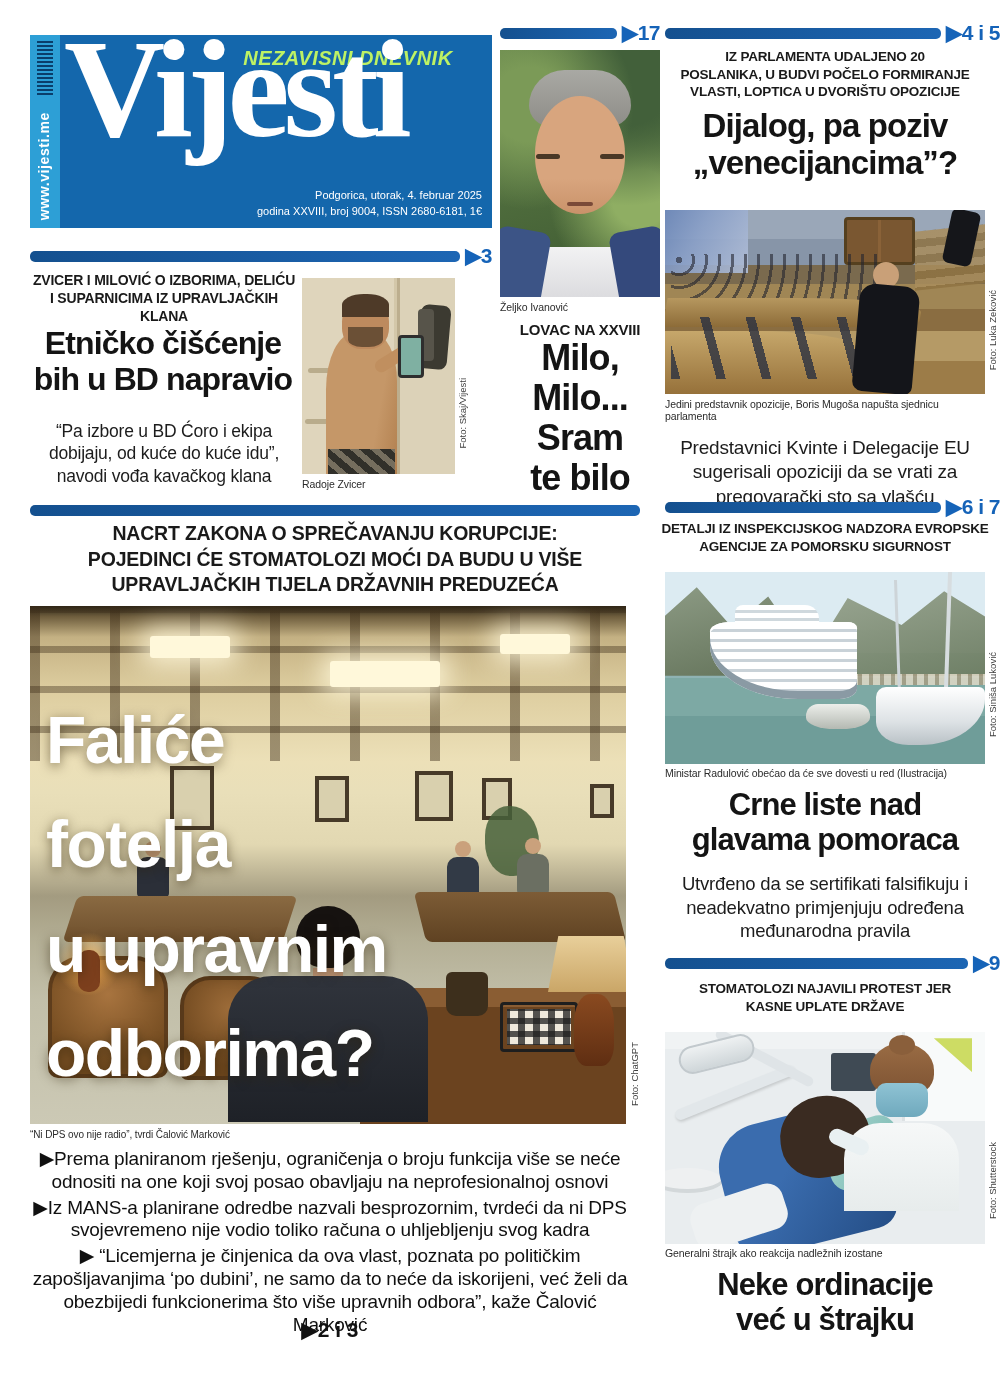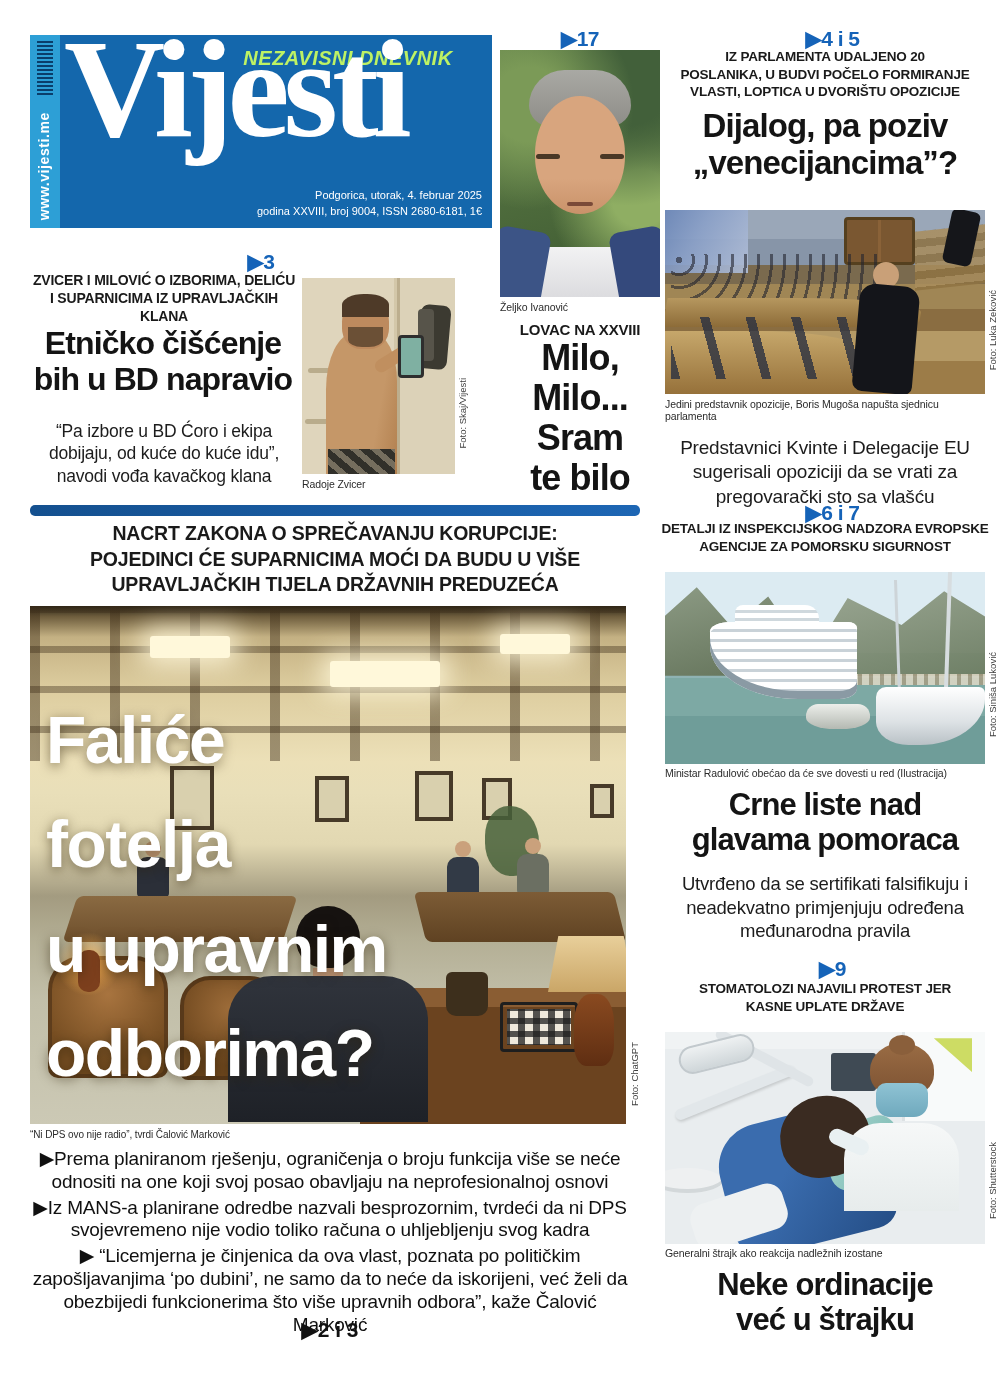--- a/index.html
+++ b/index.html
@@ -16,21 +16,21 @@
 .mh-url { position:absolute; bottom:8px; left:6px; writing-mode:vertical-rl; transform:rotate(180deg);
   color:#fff; font-weight:700; font-size:14px; letter-spacing:.6px; }
 .mh-main { flex:1; position:relative; }
 .mh-tagline { position:absolute; top:12px; left:158px; width:260px; text-align:center; color:#bef264;
   font-style:italic; font-weight:700; font-size:20px; letter-spacing:.5px; white-space:nowrap; }
 .mh-logo { position:absolute; top:-16px; left:4px; font-family:"Liberation Serif", serif; font-weight:700;
   font-size:140px; color:#fff; letter-spacing:-6px; line-height:1; }
 .mh-dates { position:absolute; right:10px; bottom:8px; text-align:right; color:#fff; font-size:11px; line-height:1.45; }
 
 
-.bar-row { position:absolute; display:flex; align-items:center; gap:5px; height:22px;flex-direction:column; }
+.bar-row { position:absolute; display:flex; align-items:center; gap:5px; height:22px; }
 .bar { flex:1; height:11px; background:linear-gradient(90deg,#14508f,#1d66b4); border-radius:5px; }
 .marker { font-weight:700; font-size:21px; color:#1563b8; letter-spacing:-.5px; white-space:nowrap; }
 .marker-dark { position:absolute; font-weight:700; font-size:21px; color:#111; text-align:center; }
 .kicker { position:absolute; font-weight:700; color:#1a1a1a; text-align:center; letter-spacing:-.2px; line-height:1.3; }
 .headline { position:absolute; font-weight:700; color:#141414; text-align:center; letter-spacing:-.9px; line-height:1.12; }
 .deck { position:absolute; font-weight:500; color:#1c1c1c; text-align:center; letter-spacing:-.2px; line-height:1.28; }
 .caption { position:absolute; font-size:10.5px; color:#2b2b2b; letter-spacing:-.1px; }
 .credit-v { position:absolute; writing-mode:vertical-rl; transform:rotate(180deg); font-size:9.5px; color:#3d3d3d; white-space:nowrap; }
 .photo { position:absolute; overflow:hidden; }
 .photo > div { position:absolute; }
@@ -260,21 +260,21 @@
     <div class="caption" style="left:302px; top:478px; width:153px;">Radoje Zvicer</div>
   </div>
 
   
   <div class="bar" style="position:absolute; left:30px; top:505px; width:610px; height:11px;"></div>
 
   
   <div class="grp">
     <div class="kicker" style="left:55px; top:521px; width:560px; font-size:19.5px; line-height:1.32;">
       <div>NACRT ZAKONA O SPREČAVANJU KORUPCIJE:</div>
-      <div>POJEDINCI ĆE SUPARNICIMA MOĆI DA BUDU U VIŠE</div>
+      <div>POJEDINCI ĆE STOMATOLOZI MOĆI DA BUDU U VIŠE</div>
       <div>UPRAVLJAČKIH TIJELA DRŽAVNIH PREDUZEĆA</div>
     </div>
     <div class="photo ph-office" style="left:30px; top:606px; width:596px; height:518px;">
       <div class="off-beamsv"></div>
       <div class="off-beamsh"></div>
       <div class="off-light" style="left:120px; top:30px; width:80px; height:22px;"></div>
       <div class="off-light" style="left:300px; top:55px; width:110px; height:26px;"></div>
       <div class="off-light" style="left:470px; top:28px; width:70px; height:20px;"></div>
       <div class="off-frame" style="left:140px; top:160px; width:44px; height:64px;"></div>
       <div class="off-frame" style="left:285px; top:170px; width:34px; height:46px;"></div>

